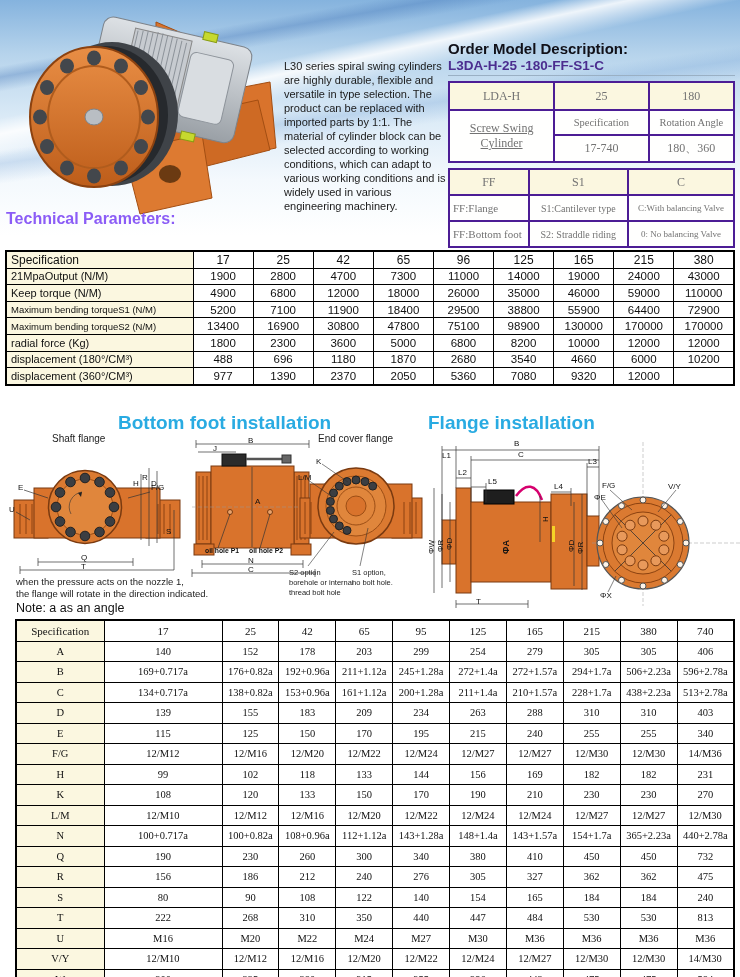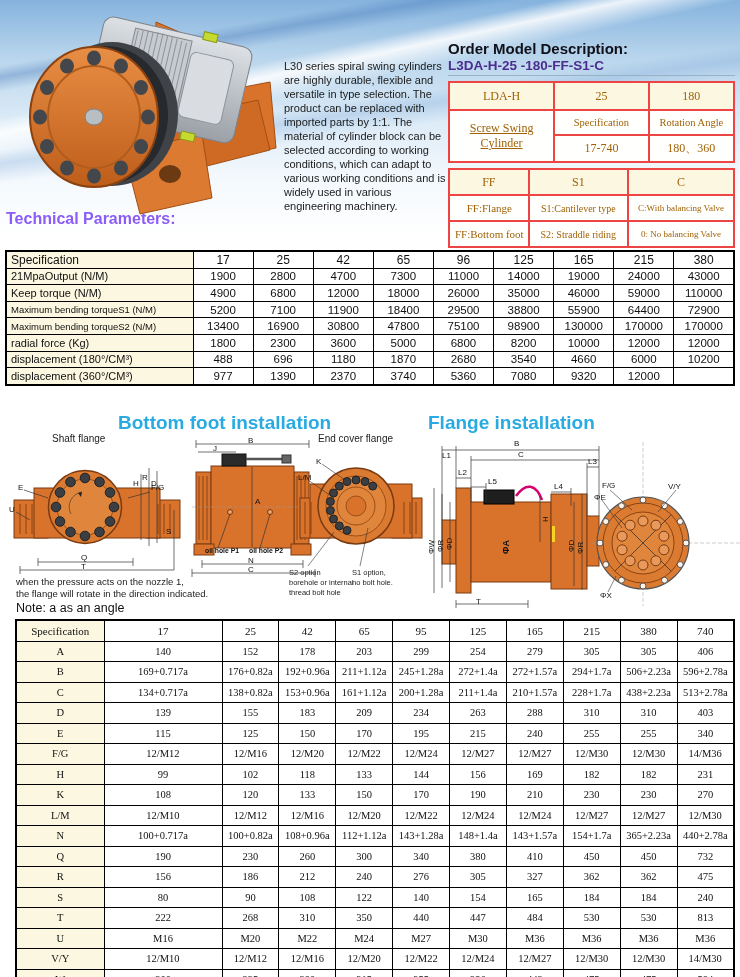--- a/index.html
+++ b/index.html
@@ -14,29 +14,29 @@
       linear-gradient(168deg,rgba(255,255,255,0) 30%,rgba(255,255,255,.85) 34%,rgba(255,255,255,0) 40%),
       linear-gradient(172deg,rgba(255,255,255,0) 44%,rgba(120,165,215,.30) 48%,rgba(255,255,255,0) 54%);}
   .product-svg{position:absolute;left:6px;top:2px;}
 
   .desc{position:absolute;left:284px;top:60px;width:168px;font-size:11px;line-height:1.27;color:#1a1a1a;}
 
   .order{position:absolute;left:448px;top:40px;width:287px;}
   .order-title{font-size:15px;font-weight:bold;color:#101018;}
   .order-code{font-size:13.5px;font-weight:bold;color:#4B2D8F;border-bottom:1px solid #9ab0c4;padding:1px 0 2px;}
   .otable{border-collapse:collapse;font-family:"Liberation Serif",serif;background:#fffffe;width:287px;}
-  .otable td{border:2px solid #ef4444;text-align:center;padding:1px 2px;color:#a16207;}
+  .otable td{border:2px solid #4c1d95;text-align:center;padding:1px 2px;color:#737373;}
   .otable .hdr{background:#fbf7e0;font-size:12px;height:24px;}
   #order-t1{margin-top:5px;}
   #order-t1 .body-cell{font-size:12px;white-space:pre-line;text-decoration:underline;}
   #order-t1 .lbl{font-size:10.5px;height:21px;}
   #order-t1 .val{font-size:12px;height:23px;margin-top:24px;}
   #order-t2{margin-top:5px;}
   #order-t2 td{height:22px;}
-  #order-t2 .c1{font-size:11px;text-align:center;padding-left:3px;}
+  #order-t2 .c1{font-size:11px;text-align:left;padding-left:3px;}
   #order-t2 .c2{font-size:10px;}
   #order-t2 .c3{font-size:9px;}
 
   
   .tech-title{position:absolute;left:6px;top:210px;font-size:16px;font-weight:bold;color:#8b5cf6;}
   .tech-table{position:absolute;left:5px;top:250px;width:730px;border-collapse:collapse;table-layout:fixed;
     border:2px solid #000;background:#fff;font-family:"Liberation Sans",sans-serif;}
   .tech-table td{border:1px solid #000;height:15.6px;font-size:11.5px;text-align:center;padding:0 1px;
     overflow:hidden;white-space:nowrap;color:#111;}
   .tech-table td:first-child{text-align:left;padding-left:4px;background:#fbf7e0;font-size:11px;}
@@ -278,21 +278,21 @@
         <td>3540</td>
         <td>4660</td>
         <td>6000</td>
         <td>10200</td>
       </tr>
       <tr>
         <td>displacement (360°/CM³)</td>
         <td>977</td>
         <td>1390</td>
         <td>2370</td>
-        <td>3740</td>
+        <td>2050</td>
         <td>5360</td>
         <td>7080</td>
         <td>9320</td>
         <td>12000</td>
         <td></td>
       </tr>
     </tbody>
 </table>
 
 <div class="sec-head" id="bf-head">Bottom foot installation</div>

